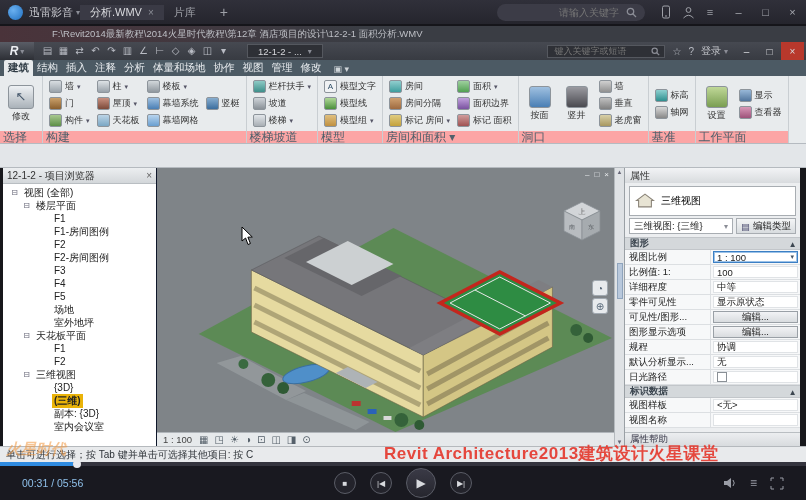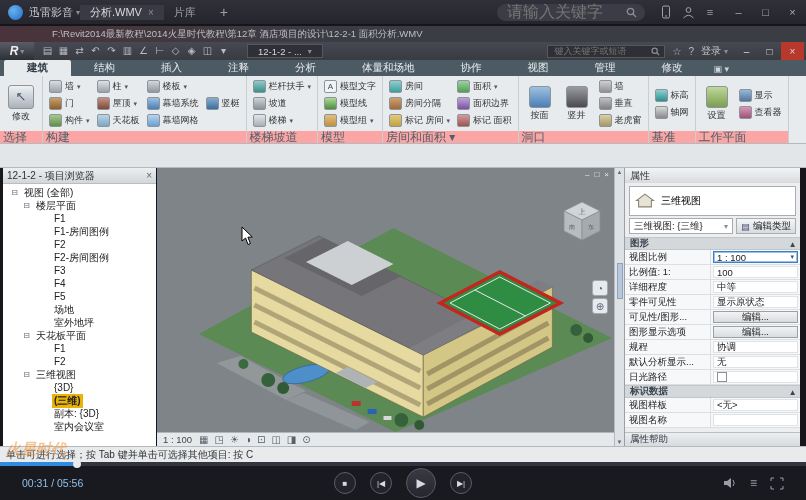--- a/index.html
+++ b/index.html
@@ -13,21 +13,21 @@
   .plogo{width:15px;height:15px;border-radius:50%;background:radial-gradient(circle at 35% 35%,#6ab0f0,#1f6fc0);margin:0 6px 0 8px;flex:none;}
   .brand{margin-right:3px;white-space:nowrap;}
   .caret{color:#8b8d96;font-size:8px;}
   .ptabs{display:flex;align-items:stretch;margin-left:0;}
   .ptab{display:flex;align-items:center;gap:6px;padding:0 10px;color:#9fa1a8;font-size:11px;}
   .ptab.active{background:#3a3a45;color:#d9dade;}
   .ptab .x{color:#8b8d96;font-size:10px;}
   .pnew{width:24px;text-align:center;color:#9fa1a8;font-size:14px;line-height:26px;}
   .pspacer{flex:1;}
   .psearch{width:148px;height:17px;background:#3c3c47;border-radius:9px;display:flex;align-items:center;padding:0 8px;gap:5px;margin-right:10px;}
-  .psearch input{flex:1;background:transparent;border:none;outline:none;color:#9a9ca4;font-size:16px;width:100px;font-family:inherit;}
+  .psearch input{flex:1;background:transparent;border:none;outline:none;color:#9a9ca4;font-size:10px;width:100px;font-family:inherit;text-align:right;}
   .ticon{width:22px;height:26px;display:flex;align-items:center;justify-content:center;color:#9fa1a8;}
   .pwin{display:flex;margin-left:4px;}
   .pwin .wbtn{width:27px;height:26px;display:flex;align-items:center;justify-content:center;color:#a9abb2;font-size:11px;}
 
   
   #rt1{top:26px;height:16px;background:linear-gradient(90deg,#4a333a 0%,#3a3d44 45%,#3a3d44 100%);display:flex;align-items:center;padding-left:52px;color:#bdbfc5;font-size:9.5px;white-space:nowrap;overflow:hidden;}
   #rt2{top:42px;height:18px;background:linear-gradient(#464951,#383b42);display:flex;align-items:center;color:#c6c8cd;font-size:10px;}
   .rlogo{width:34px;height:18px;background:linear-gradient(#5a5d66,#2d2f35);display:flex;align-items:center;justify-content:center;gap:2px;color:#eceef2;font-weight:bold;font-style:italic;font-size:12px;flex:none;}
   .qat{display:flex;gap:1px;margin-left:6px;}
   .qat-ic{width:15px;text-align:center;color:#b9bcc4;font-size:10px;line-height:18px;}
@@ -36,21 +36,21 @@
   .isearch{width:118px;height:13px;border:1px solid #55585f;background:#2e3036;display:flex;align-items:center;padding:0 4px;gap:4px;}
   .isearch input{flex:1;background:transparent;border:none;outline:none;color:#8b8d95;font-size:9px;width:90px;font-family:inherit;}
   .ichip{color:#b9bcc4;font-size:10px;}
   .signin{display:flex;align-items:center;gap:3px;color:#c6c8cd;font-size:10px;}
   .rwin{display:flex;}
   .rwin .wbtn{width:23px;height:18px;display:flex;align-items:center;justify-content:center;color:#d8dade;font-size:10px;}
   .wclose{background:#b8382c;}
 
   
   #rtabs{top:60px;height:16px;background:#4c5a64;display:flex;align-items:flex-end;padding-left:4px;font-size:10.5px;}
-  .rtab{padding:1px 23px 1px;color:#e8ebee;white-space:nowrap;}
+  .rtab{padding:1px 4px 1px;color:#e8ebee;white-space:nowrap;}
   .rtab.active{background:#e8ebed;color:#2f3b44;font-weight:bold;border-radius:2px 2px 0 0;}
   .rtab-extra{margin-left:8px;color:#cfd5d9;font-size:9px;padding-bottom:2px;}
 
   
   #ribbon{top:76px;height:68px;background:#e8ebed;display:flex;border-bottom:1px solid #b5bac0;}
   .panel{display:flex;flex-direction:column;border-right:1px solid #c9ced2;flex:none;}
   .pbody{height:56px;display:flex;align-items:center;padding:2px 4px;gap:3px;}
   .pfoot{height:12px;font-size:12px;text-align:left;color:#50606b;background:#fca5a5;line-height:12px;white-space:nowrap;padding:0 3px;}
   .bb{width:34px;display:flex;flex-direction:column;align-items:center;justify-content:center;font-size:9px;color:#333;line-height:1.15;text-align:center;white-space:nowrap;}
   .ic24{width:22px;height:22px;border-radius:3px;margin-bottom:2px;border:1px solid #8d949b;}
@@ -814,13 +814,14 @@
           </svg>
         <span>≡</span>
         <svg width="14" height="13" viewBox="0 0 14 13">
             <path d="M1 4 V1 H4 M10 1 H13 V4 M13 9 V12 H10 M4 12 H1 V9" fill="none" stroke="#9a9da6"></path>
           </svg>
       </div>
     </div>
   </div>
 
   <div class="wm-org">火星时代</div>
+  <div class="wm-red">Revit Architecture2013建筑设计火星课堂</div>
 </div>
 
 </body></html>

